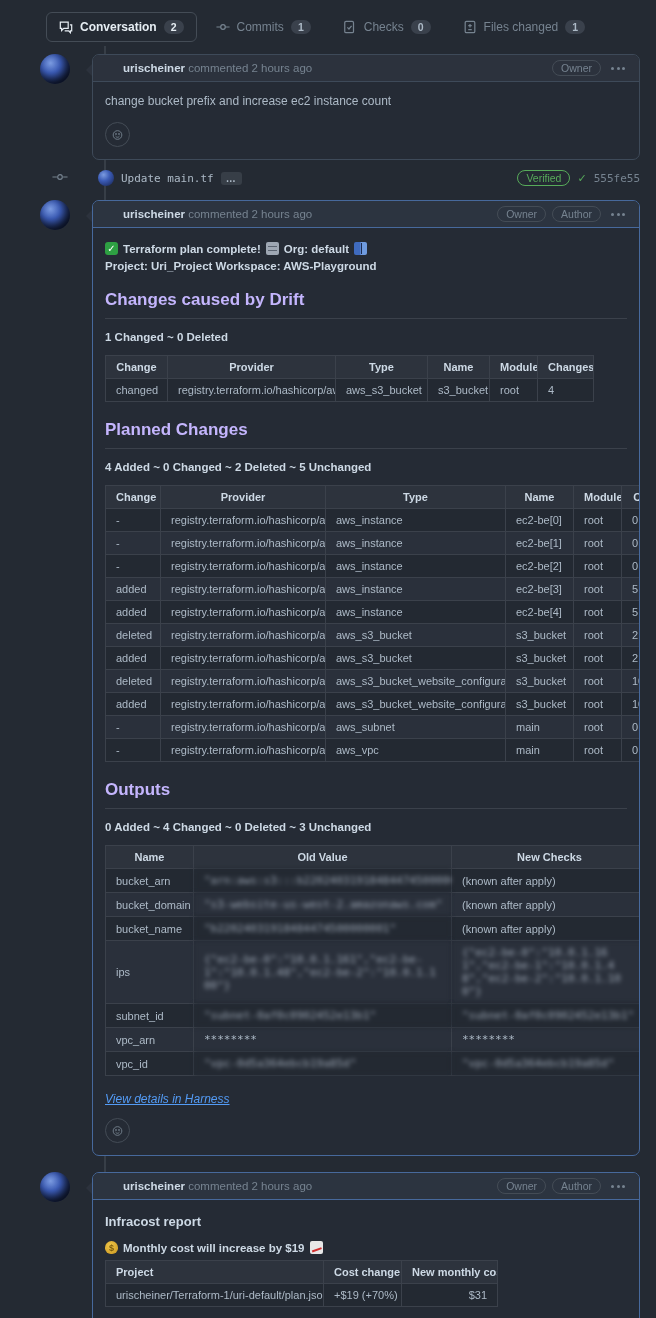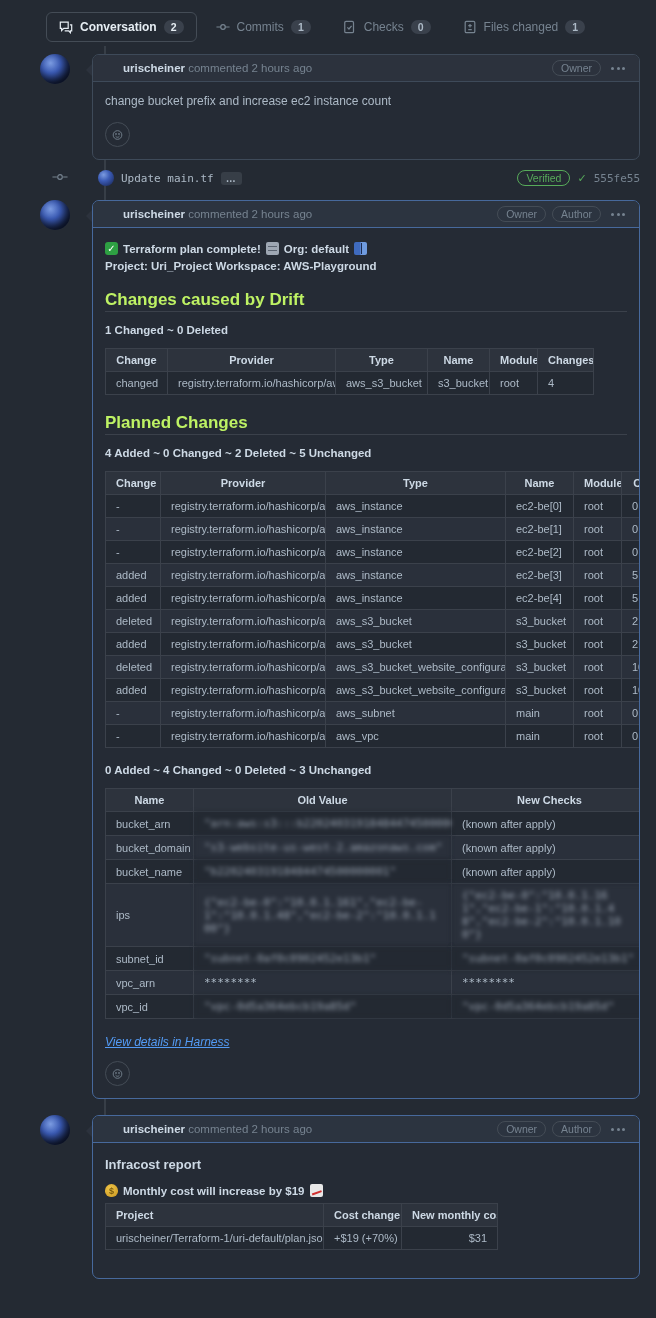--- a/index.html
+++ b/index.html
@@ -60,21 +60,21 @@
             font-weight:bold; letter-spacing:1px; cursor:pointer; font-size:10px; line-height:13px; }
   .commit-right { margin-left:auto; display:flex; align-items:center; gap:7px; }
   .verified { border:1px solid #57ab5a; color:#57ab5a; border-radius:999px; padding:1px 8px; font-size:10.5px; cursor:pointer;}
   .green-check { color:#57ab5a; font-weight:bold; }
   .sha { color:#768390; }
 
   
   .body-text { margin:0 0 14px; color:#adbac7; font-size:12px; }
   .status-line { font-weight:bold; color:#cdd9e5; font-size:11.5px; margin:2px 0 6px;
                  display:flex; align-items:center; flex-wrap:wrap; gap:5px; }
-  h2.section { font-size:17px; color:#bef264; margin:18px 0 12px; padding-bottom:1px;
+  h2.section { font-size:17px; color:#c4b5fd; margin:18px 0 12px; padding-bottom:8px;
                border-bottom:1px solid #3b414b; font-weight:bold; }
   h3.subhead { font-size:13px; color:#cdd9e5; margin:2px 0 12px; font-weight:bold; }
   .summary { font-size:11.5px; font-weight:bold; color:#cdd9e5; margin:0 0 12px; }
 
   .tblwrap { margin:0 0 16px; }
   .tblwrap.clip { overflow:hidden; margin-right:-12px; }
   table { border-collapse:collapse; table-layout:fixed; }
   th, td { border:1px solid #3b414b; padding:5px 10px; font-size:11px; color:#adbac7;
            overflow:hidden; white-space:nowrap; }
   th { background:#2d333d; color:#cdd9e5; font-weight:bold; }
@@ -369,20 +369,21 @@
                   <td>registry.terraform.io/hashicorp/aws</td>
                   <td>aws_vpc</td>
                   <td>main</td>
                   <td>root</td>
                   <td>0</td>
                 </tr>
               </tbody>
             </table>
           </div>
 
+        <h2 class="section">Outputs</h2>
         <p class="summary">0 Added ~ 4 Changed ~ 0 Deleted ~ 3 Unchanged</p>
         <div class="tblwrap clip">
             <table style="width: 542px; min-width: 542px;">
               <colgroup>
                 <col style="width: 88px;">
                 <col style="width: 258px;">
                 <col style="width: 196px;">
               </colgroup>
               <thead>
                 <tr>

